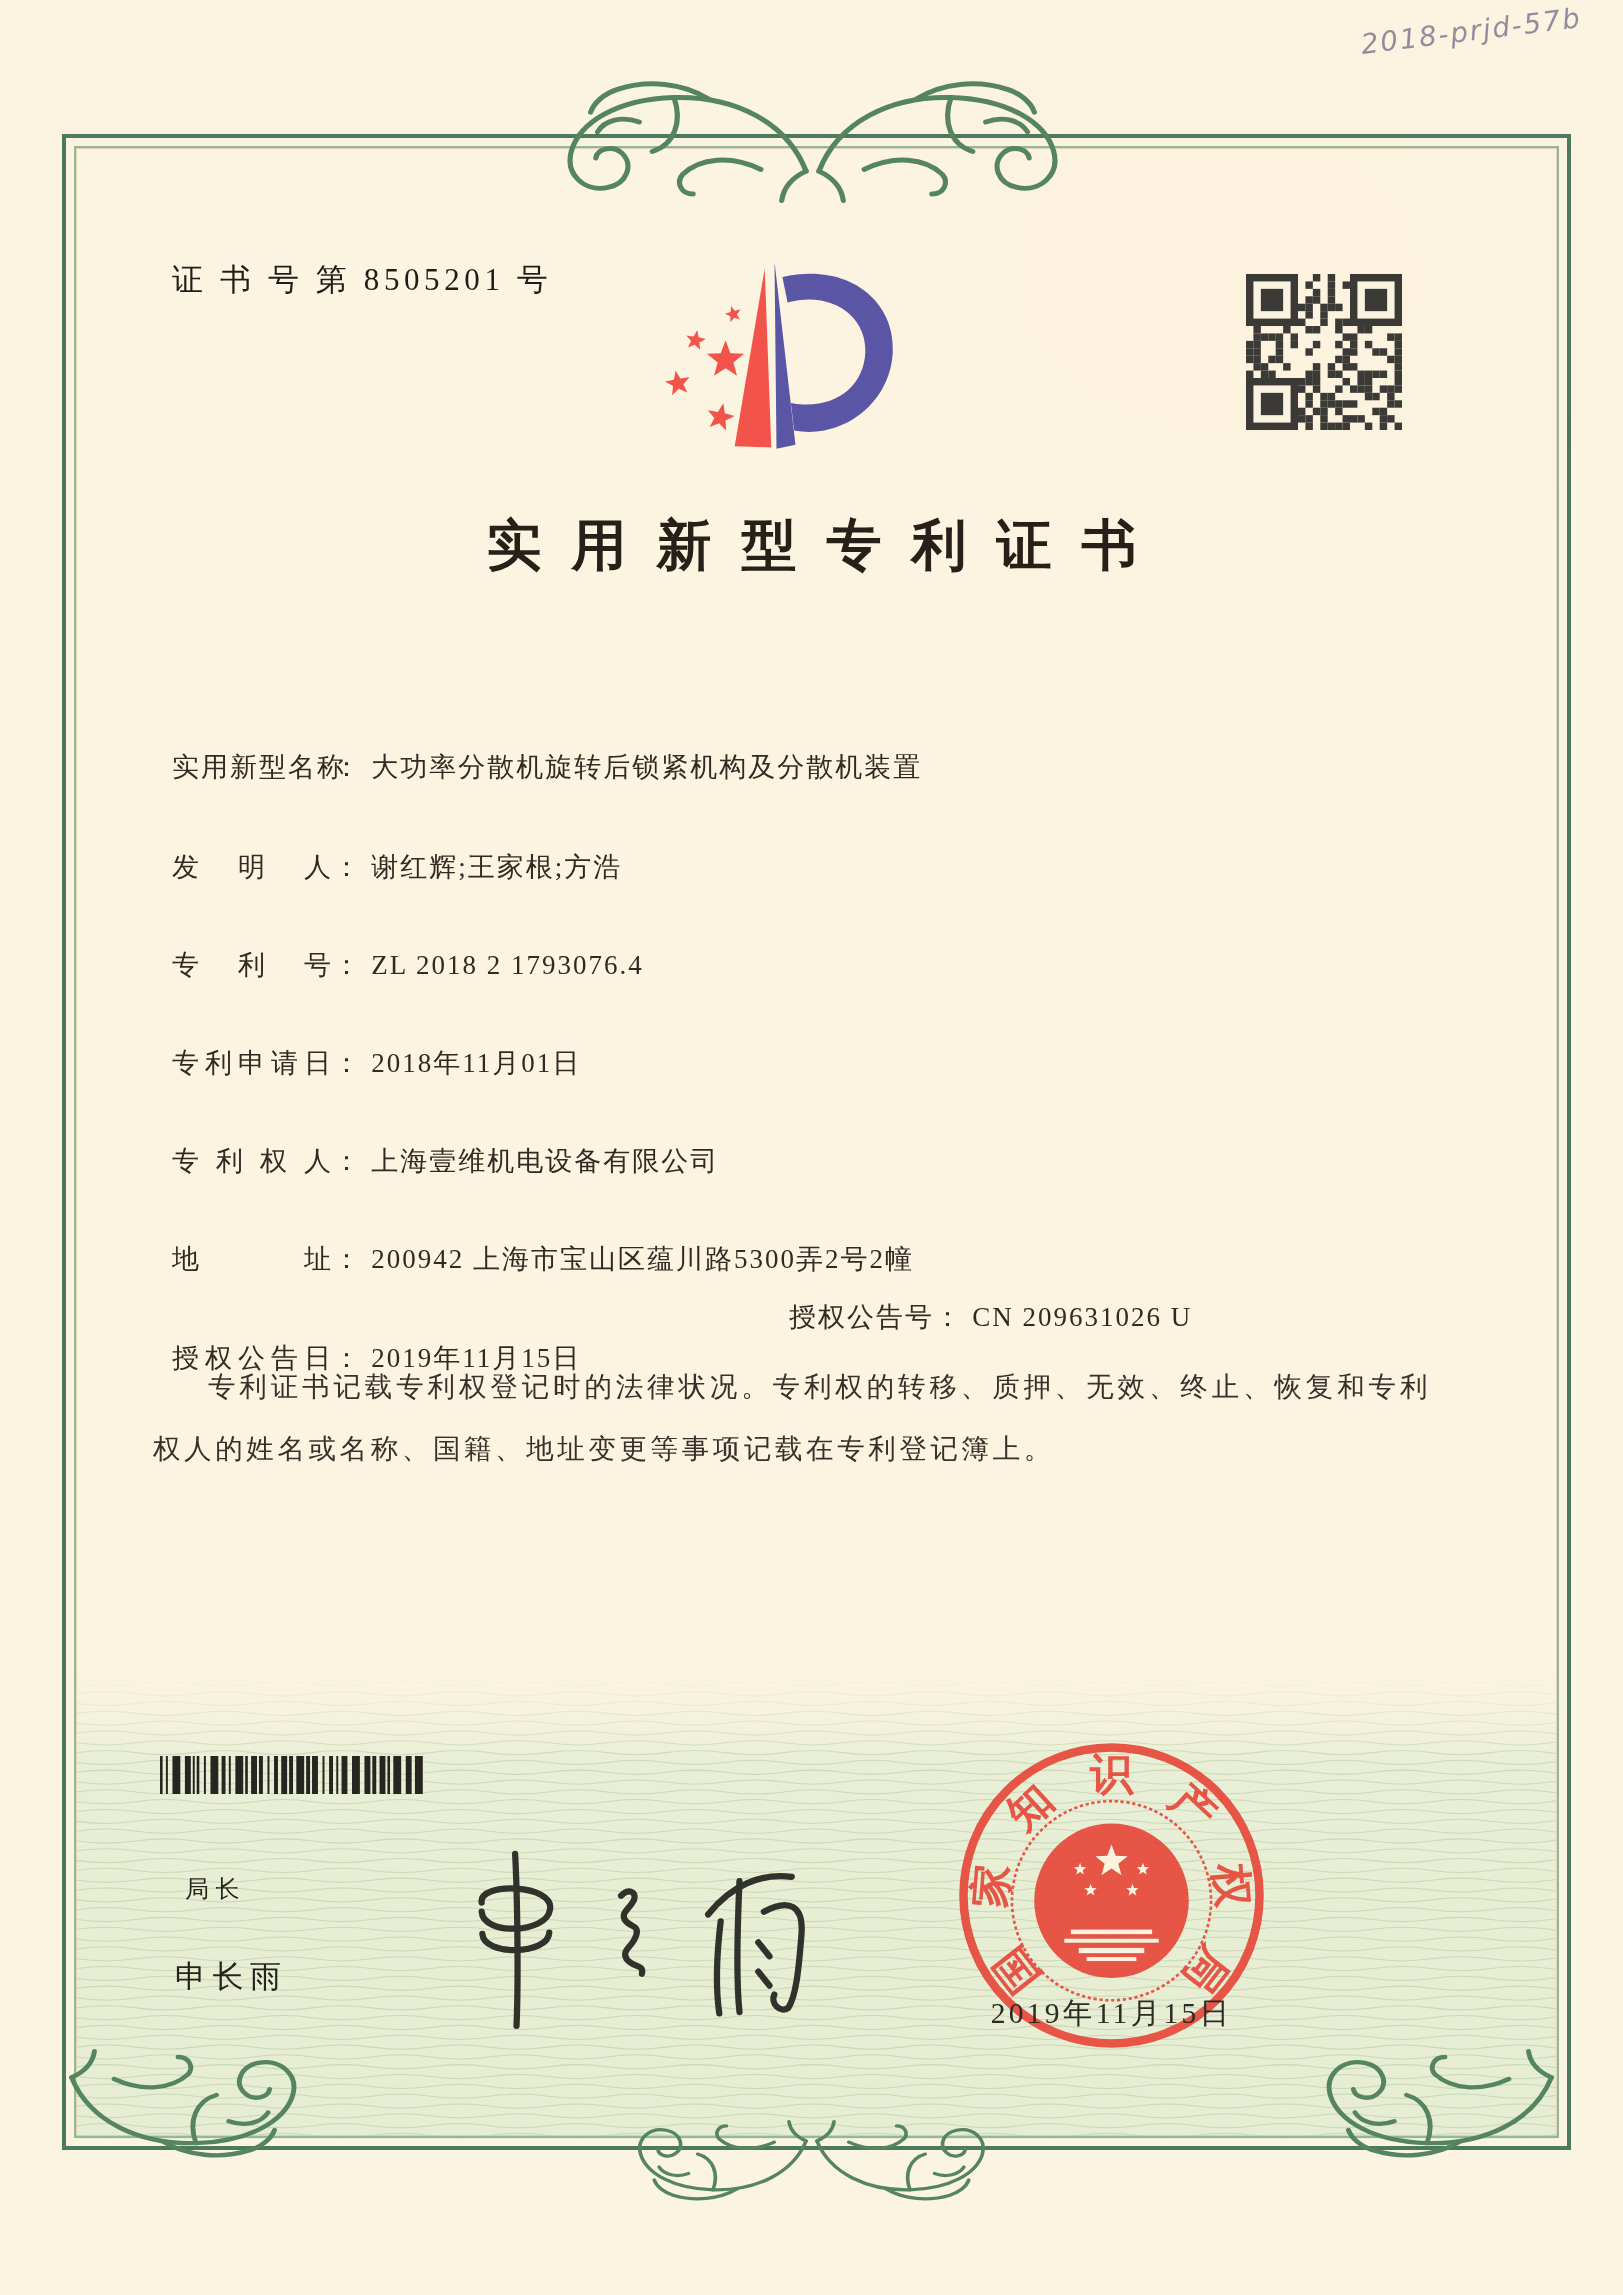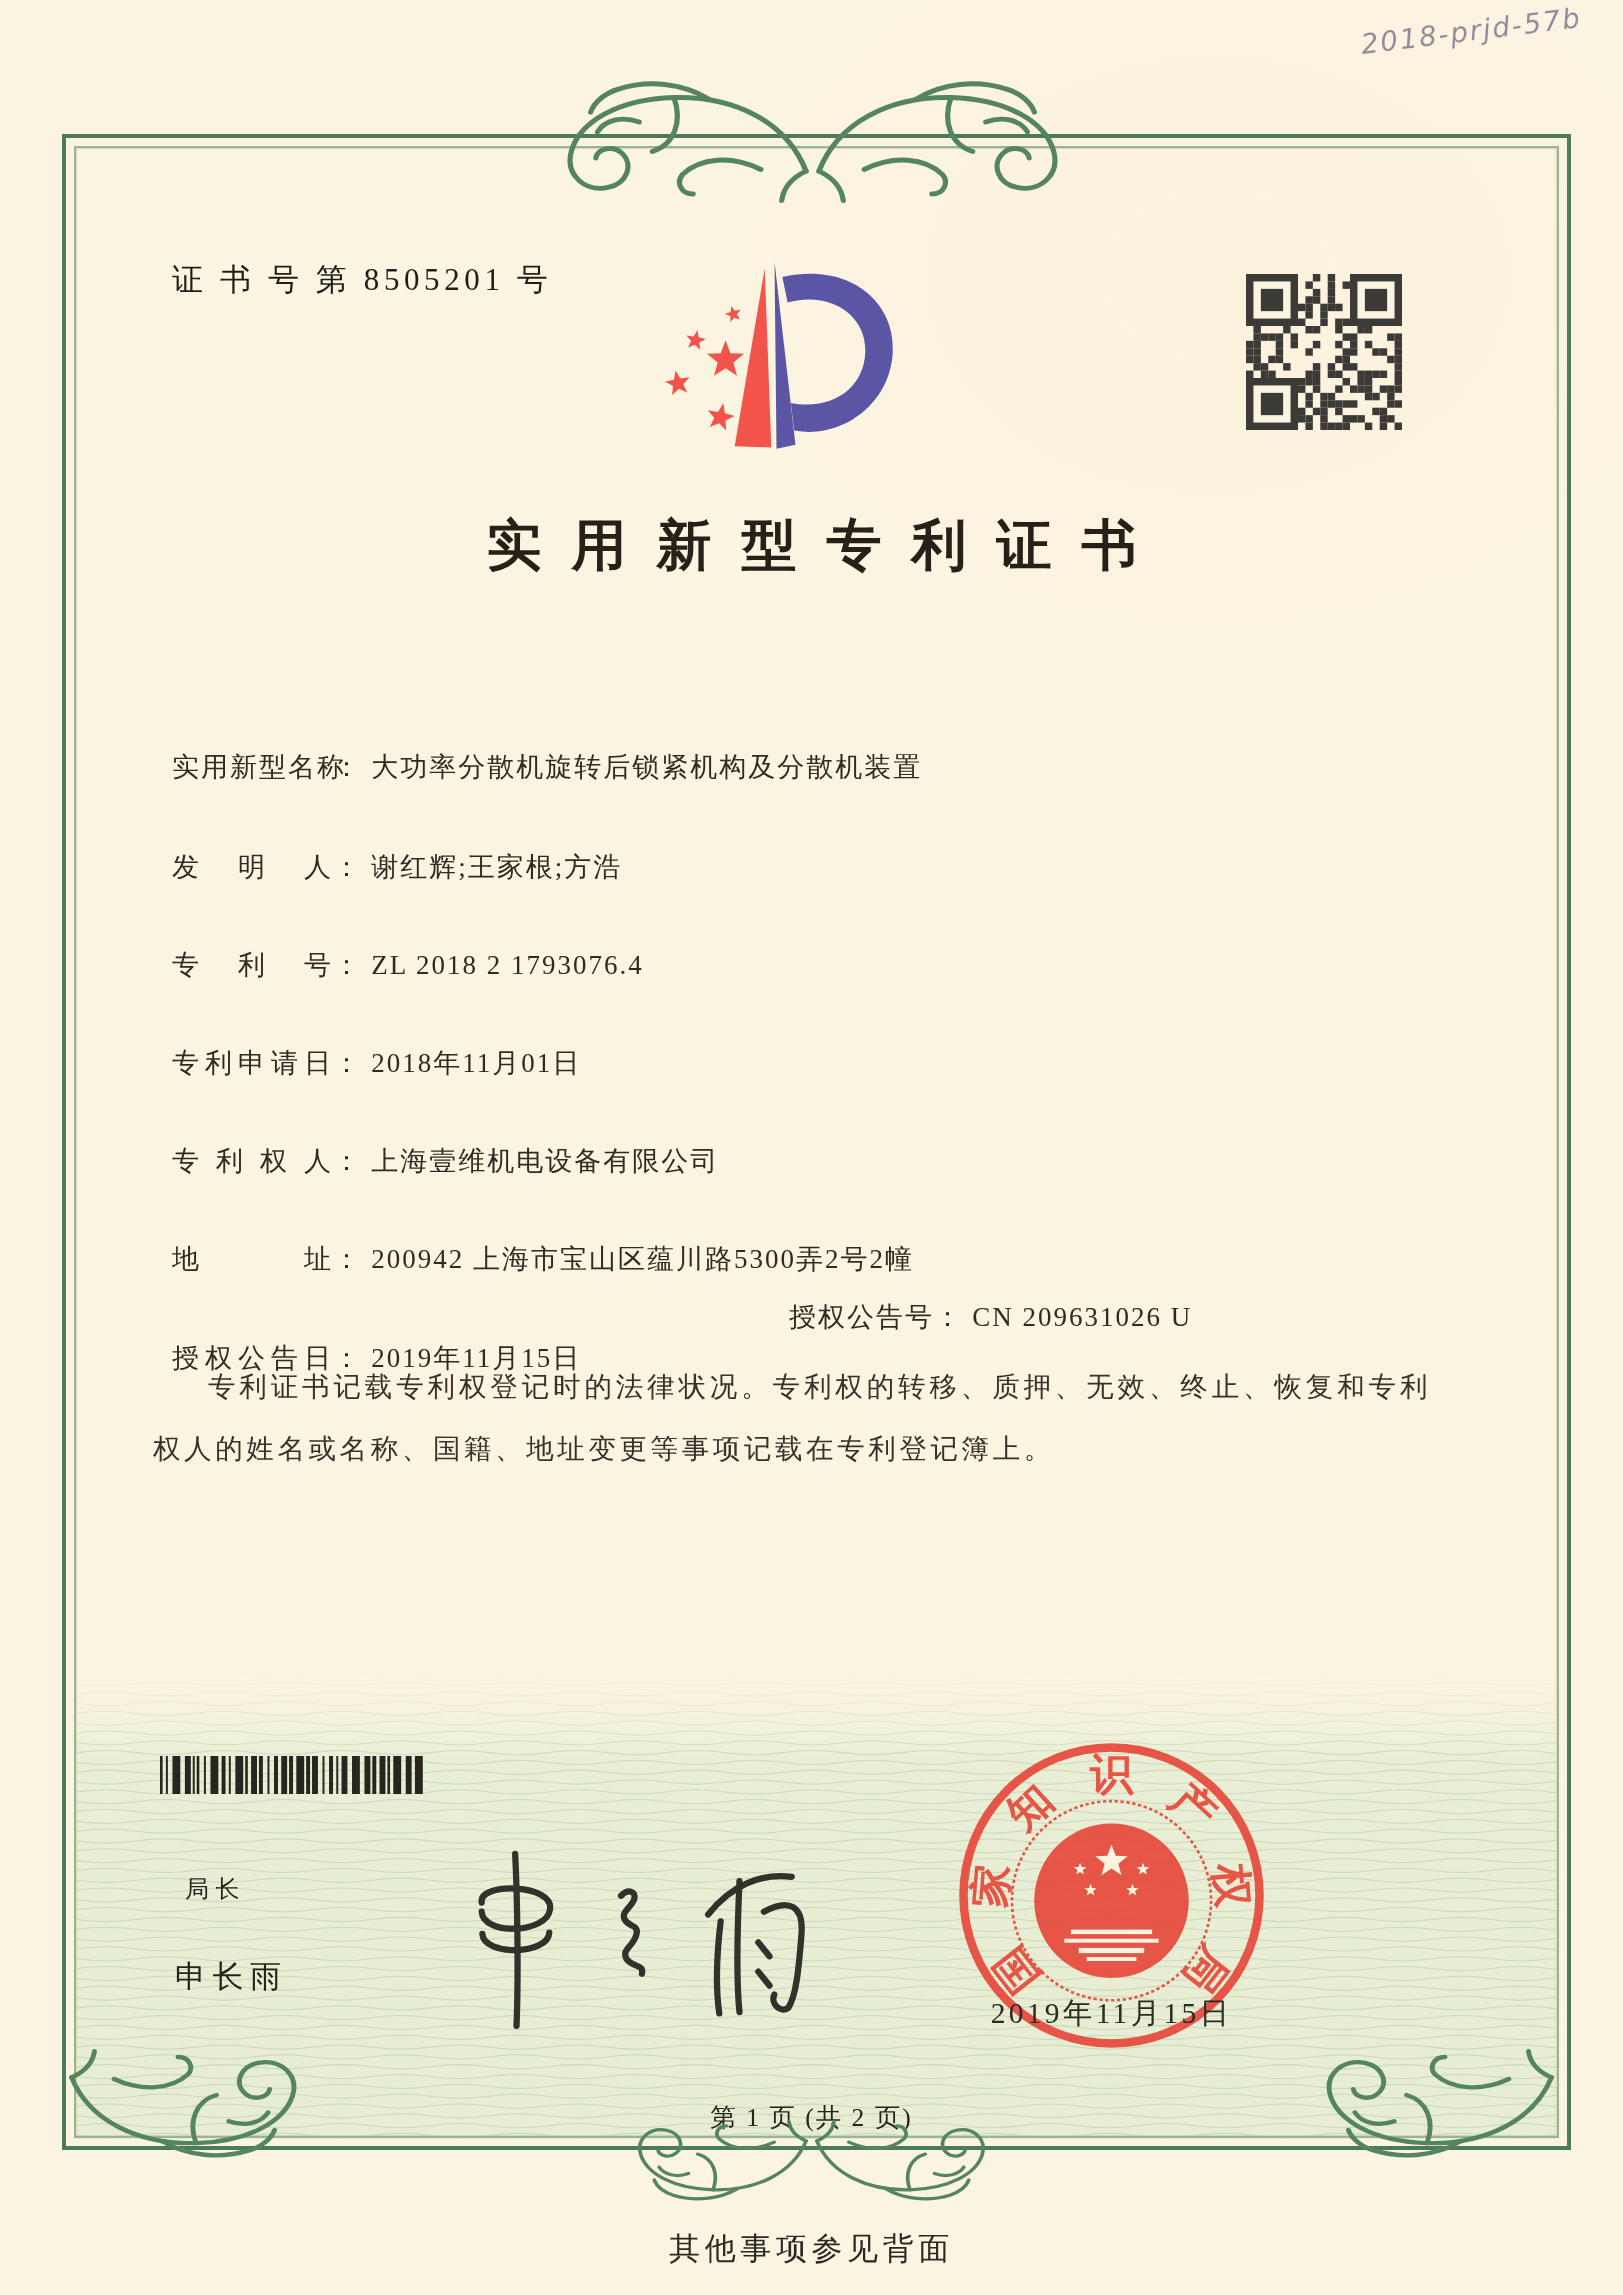--- a/index.html
+++ b/index.html
@@ -430,17 +430,15 @@
         <text x="300" y="138" text-anchor="middle" font-size="66" font-weight="bold" fill="#e64a3c" transform="rotate(-85.33333333333334 300 300)" font-family="&quot;Liberation Serif&quot;,&quot;DejaVu Serif&quot;,serif">家</text>
         <text x="300" y="138" text-anchor="middle" font-size="66" font-weight="bold" fill="#e64a3c" transform="rotate(-42.66666666666667 300 300)" font-family="&quot;Liberation Serif&quot;,&quot;DejaVu Serif&quot;,serif">知</text>
         <text x="300" y="138" text-anchor="middle" font-size="66" font-weight="bold" fill="#e64a3c" transform="rotate(0 300 300)" font-family="&quot;Liberation Serif&quot;,&quot;DejaVu Serif&quot;,serif">识</text>
         <text x="300" y="138" text-anchor="middle" font-size="66" font-weight="bold" fill="#e64a3c" transform="rotate(42.66666666666666 300 300)" font-family="&quot;Liberation Serif&quot;,&quot;DejaVu Serif&quot;,serif">产</text>
         <text x="300" y="138" text-anchor="middle" font-size="66" font-weight="bold" fill="#e64a3c" transform="rotate(85.33333333333334 300 300)" font-family="&quot;Liberation Serif&quot;,&quot;DejaVu Serif&quot;,serif">权</text>
         <text x="300" y="138" text-anchor="middle" font-size="66" font-weight="bold" fill="#e64a3c" transform="rotate(128 300 300)" font-family="&quot;Liberation Serif&quot;,&quot;DejaVu Serif&quot;,serif">局</text>
       </g>
   </svg>
   <div class="seal-date">2019年11月15日</div>
 
-  <div class="page-info">第 1 页 (共 2 页)</div>
-  <div class="back-note">其他事项参见背面</div>
 
 </div>
 
 
 </body></html>

